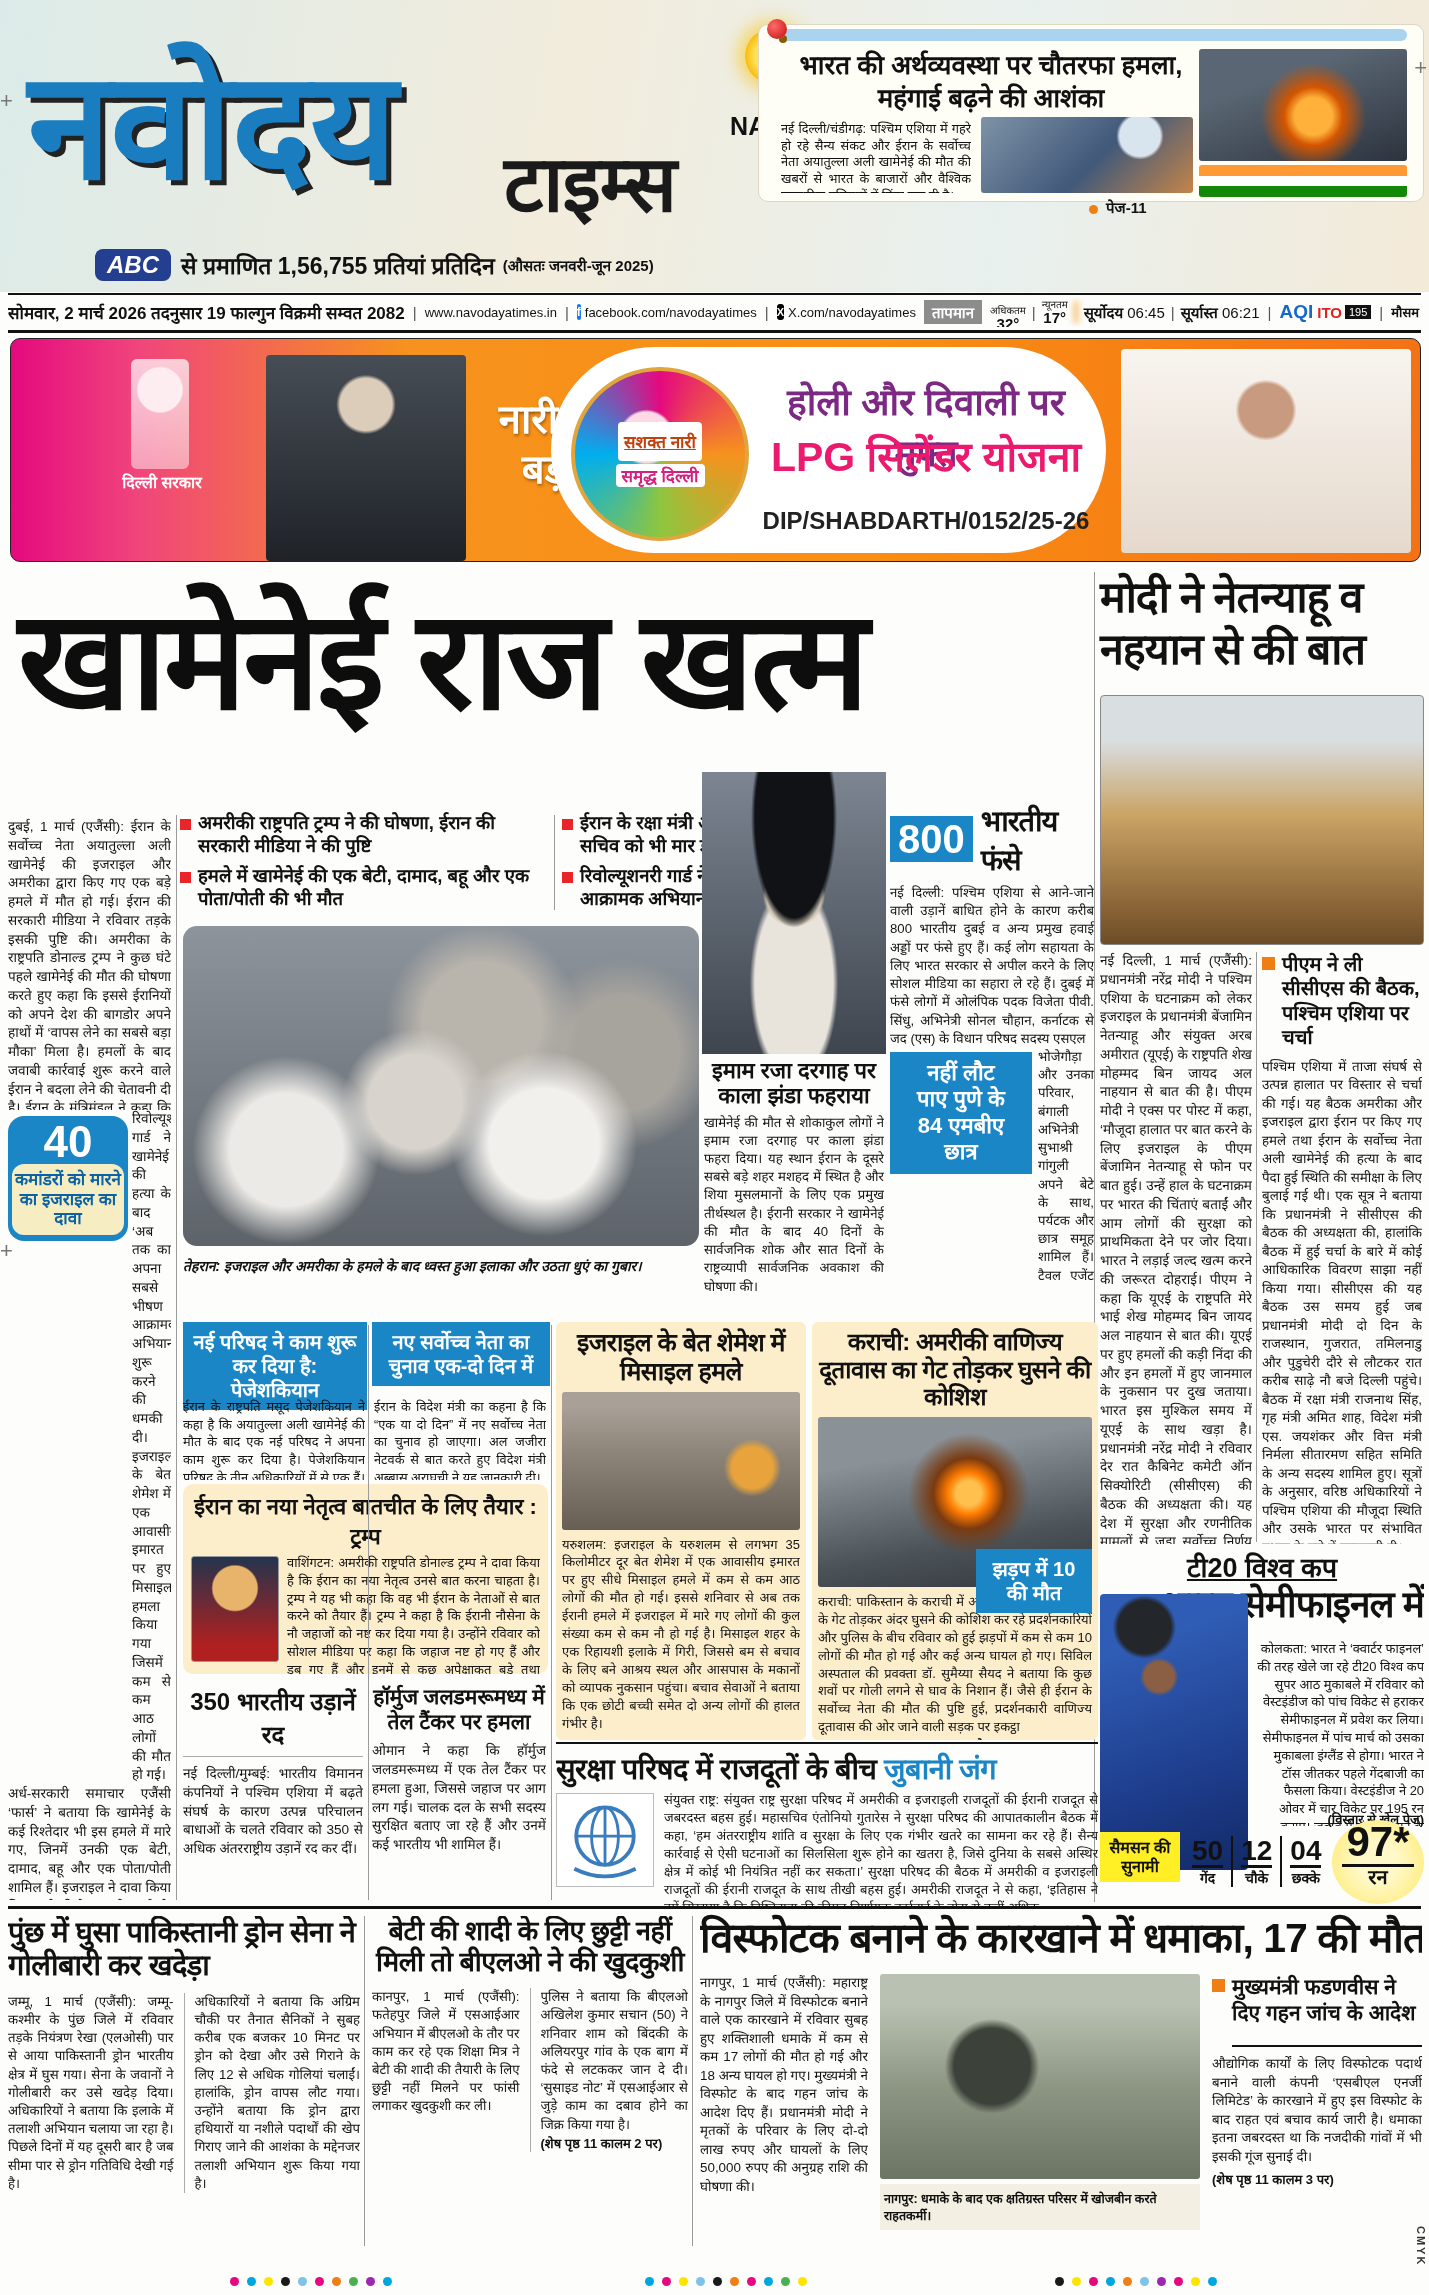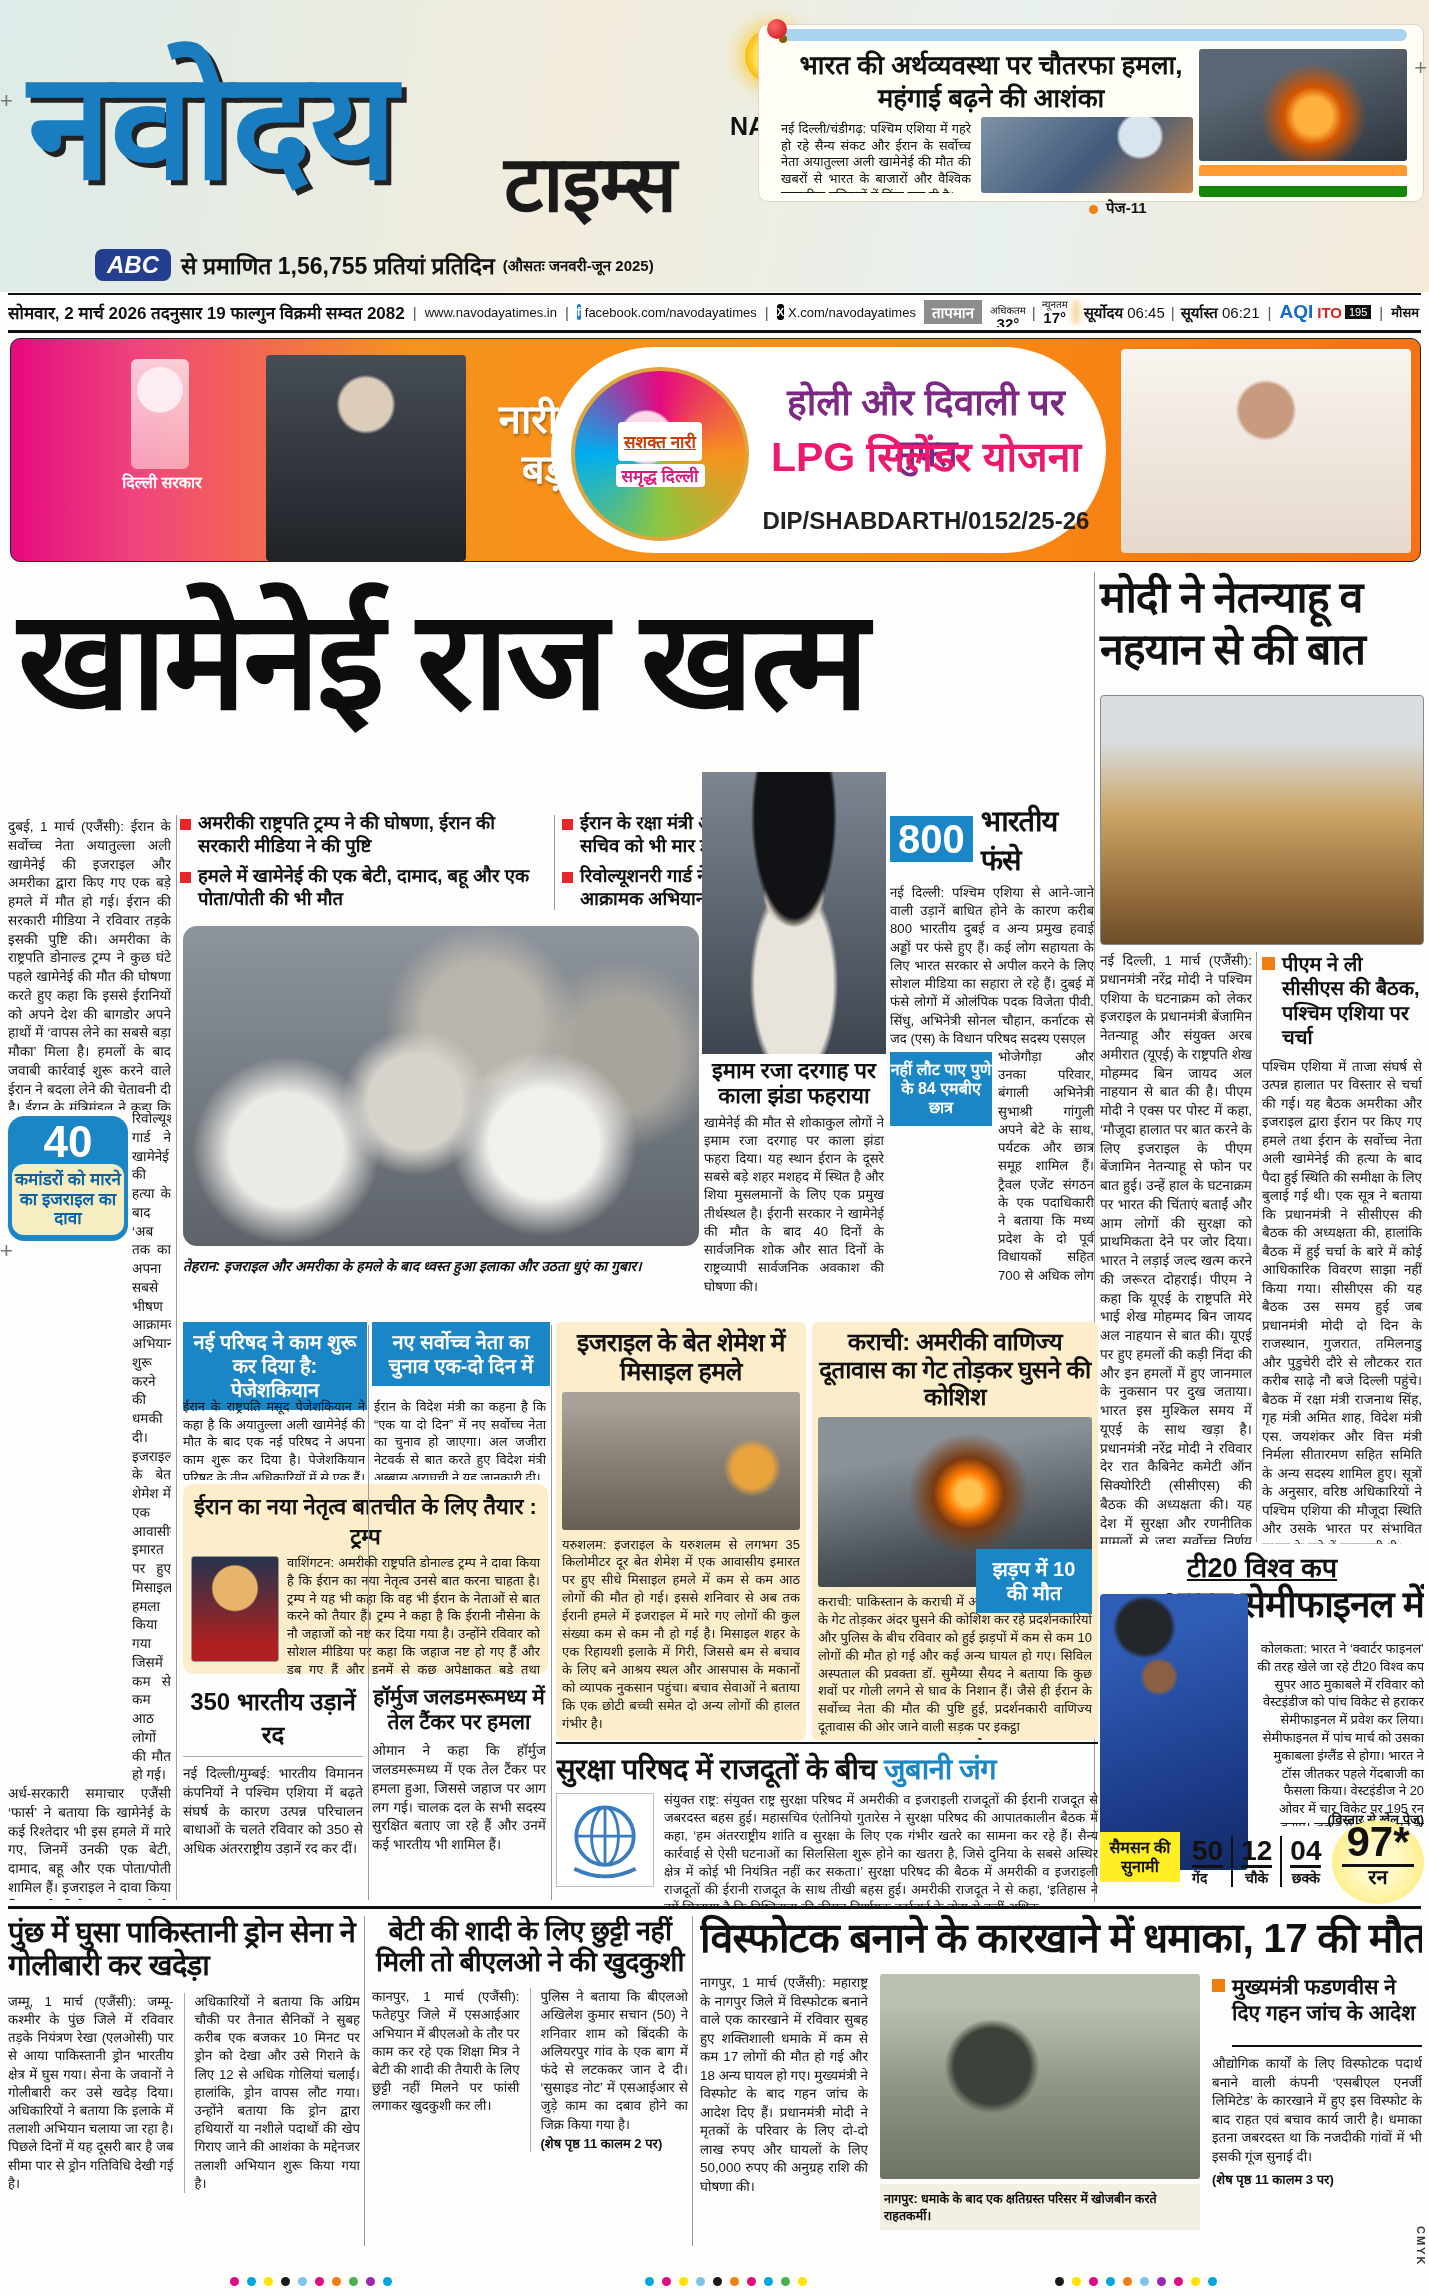--- a/index.html
+++ b/index.html
@@ -171,21 +171,21 @@
     <div class="b" style="font-size:22px;line-height:1.15;text-align:center;">इमाम रजा दरगाह पर काला झंडा फहराया</div>
     <div class="jt bodytxt" style="margin-top:5px;font-size:13.2px;">खामेनेई की मौत से शोकाकुल लोगों ने इमाम रजा दरगाह पर काला झंडा फहरा दिया। यह स्थान ईरान के दूसरे सबसे बड़े शहर मशहद में स्थित है और शिया मुसलमानों के लिए एक प्रमुख तीर्थस्थल है। ईरानी सरकार ने खामेनेई की मौत के बाद 40 दिनों के सार्वजनिक शोक और सात दिनों के राष्ट्रव्यापी सार्वजनिक अवकाश की घोषणा की।</div>
   </div>
 
   <div class="abs" style="left:890px;top:800px;width:204px;height:480px;overflow:hidden;">
     <div style="display:flex;align-items:center;">
       <span class="b" style="background:#1b86c6;color:#fff;font-size:40px;padding:0 8px;line-height:1.15;">800</span>
       <span class="b" style="font-size:29px;margin-left:8px;letter-spacing:-1px;">भारतीय फंसे</span>
     </div>
     <div class="jt bodytxt" style="margin-top:6px;font-size:13.2px;">नई दिल्ली: पश्चिम एशिया से आने-जाने वाली उड़ानें बाधित होने के कारण करीब 800 भारतीय दुबई व अन्य प्रमुख हवाई अड्डों पर फंसे हुए हैं। कई लोग सहायता के लिए भारत सरकार से अपील करने के लिए सोशल मीडिया का सहारा ले रहे हैं। दुबई में फंसे लोगों में ओलंपिक पदक विजेता पीवी. सिंधु, अभिनेत्री सोनल चौहान, कर्नाटक से जद (एस) के विधान परिषद सदस्य एसएल</div>
-    <div class="bluebox" style="float:left;width:102px;font-size:16px;line-height:1.2;padding:8px 0;margin:4px 6px 4px 0;">नहीं लौट पाए पुणे के 84 एमबीए छात्र</div>
+    <div class="bluebox" style="float:left;width:102px;font-size:22px;line-height:1.2;padding:8px 20px;margin:4px 6px 4px 0;">नहीं लौट पाए पुणे के 84 एमबीए छात्र</div>
     <div class="jt bodytxt" style="font-size:13.2px;">भोजेगौड़ा और उनका परिवार, बंगाली अभिनेत्री सुभाश्री गांगुली अपने बेटे के साथ, पर्यटक और छात्र समूह शामिल हैं। ट्रैवल एजेंट संगठन के एक पदाधिकारी ने बताया कि मध्य प्रदेश के दो पूर्व विधायकों सहित 700 से अधिक लोग उड़ान रद होने के कारण संयुक्त अरब अमीरात में फंसे हुए हैं। पूर्व विधायक और भाजपा नेता संजय</div>
 
   </div>
 
   <div class="abs bluebox" style="left:183px;top:1322px;width:178px;font-size:20px;line-height:1.2;padding:8px 3px;">नई परिषद ने काम शुरू कर दिया है: पेजेशकियान</div>
   <div class="abs bluebox" style="left:372px;top:1322px;width:172px;font-size:20px;line-height:1.2;padding:8px 3px;">नए सर्वोच्च नेता का चुनाव एक-दो दिन में</div>
   <div class="abs jt bodytxt" style="left:183px;top:1398px;width:182px;height:82px;font-size:12.8px;">ईरान के राष्ट्रपति मसूद पेजेशकियान ने कहा है कि अयातुल्ला अली खामेनेई की मौत के बाद एक नई परिषद ने अपना काम शुरू कर दिया है। पेजेशकियान परिषद के तीन अधिकारियों में से एक हैं। अन्य दो न्यायपालिका के प्रमुख गुलाम हुसैन मोहसेनी एजेही और अयातुल्ला अली रजा अराफी हैं।</div>
   <div class="abs jt bodytxt" style="left:374px;top:1398px;width:172px;height:82px;font-size:12.8px;">ईरान के विदेश मंत्री का कहना है कि “एक या दो दिन” में नए सर्वोच्च नेता का चुनाव हो जाएगा। अल जजीरा नेटवर्क से बात करते हुए विदेश मंत्री अब्बास अराघची ने यह जानकारी दी।</div>
 
   <div class="abs cream" style="left:183px;top:1484px;width:365px;height:190px;border-radius:10px;padding:6px 8px;box-sizing:border-box;overflow:hidden;">
@@ -239,21 +239,21 @@
   </div>
 
   <div class="abs" style="left:1100px;top:1548px;width:324px;height:356px;overflow:hidden;">
     <div class="b" style="text-align:center;font-size:27px;text-decoration:underline;">टी20 विश्व कप</div>
     <div class="b" style="text-align:right;font-size:37px;letter-spacing:-1px;line-height:1.1;">भारत सेमीफाइनल में</div>
     <div class="abs photo ph-batsman" style="left:0;top:46px;width:148px;height:276px;border-radius:4px;"></div>
     <div class="abs jt bodytxt" style="left:155px;top:92px;width:169px;height:186px;font-size:12.9px;text-align:right;">कोलकता: भारत ने ‘क्वार्टर फाइनल’ की तरह खेले जा रहे टी20 विश्व कप सुपर आठ मुकाबले में रविवार को वेस्टइंडीज को पांच विकेट से हराकर सेमीफाइनल में प्रवेश कर लिया। सेमीफाइनल में पांच मार्च को उसका मुकाबला इंग्लैंड से होगा। भारत ने टॉस जीतकर पहले गेंदबाजी का फैसला किया। वेस्टइंडीज ने 20 ओवर में चार विकेट पर 195 रन बनाए। जवाब में संजू सैमसन के शानदार 97 रन की बदौलत भारत ने 4 गेंद शेष रहते 199 रन बना लिया।</div>
     <div class="abs b" style="left:155px;top:262px;width:169px;text-align:right;font-size:13px;">(विस्तार से खेल पेज)</div>
     <div class="abs b" style="left:0;top:284px;width:76px;background:#ffef24;font-size:16px;line-height:1.2;padding:6px 2px;text-align:center;">सैमसन की सुनामी</div>
     <div class="abs" style="left:84px;top:288px;display:flex;">
-      <div style="padding:0 8px;border-right:2px solid #111;">
+      <div style="text-align:center;padding:0 8px;border-right:2px solid #111;">
         <div class="b" style="font-size:28px;border-bottom:3px solid #111;line-height:1.05;">50</div>
         <div class="b" style="font-size:14px;">गेंद</div>
       </div>
       <div style="text-align:center;padding:0 8px;border-right:2px solid #111;">
         <div class="b" style="font-size:28px;border-bottom:3px solid #111;line-height:1.05;">12</div>
         <div class="b" style="font-size:14px;">चौके</div>
       </div>
       <div style="text-align:center;padding:0 8px;">
         <div class="b" style="font-size:28px;border-bottom:3px solid #111;line-height:1.05;">04</div>
         <div class="b" style="font-size:14px;">छक्के</div>

